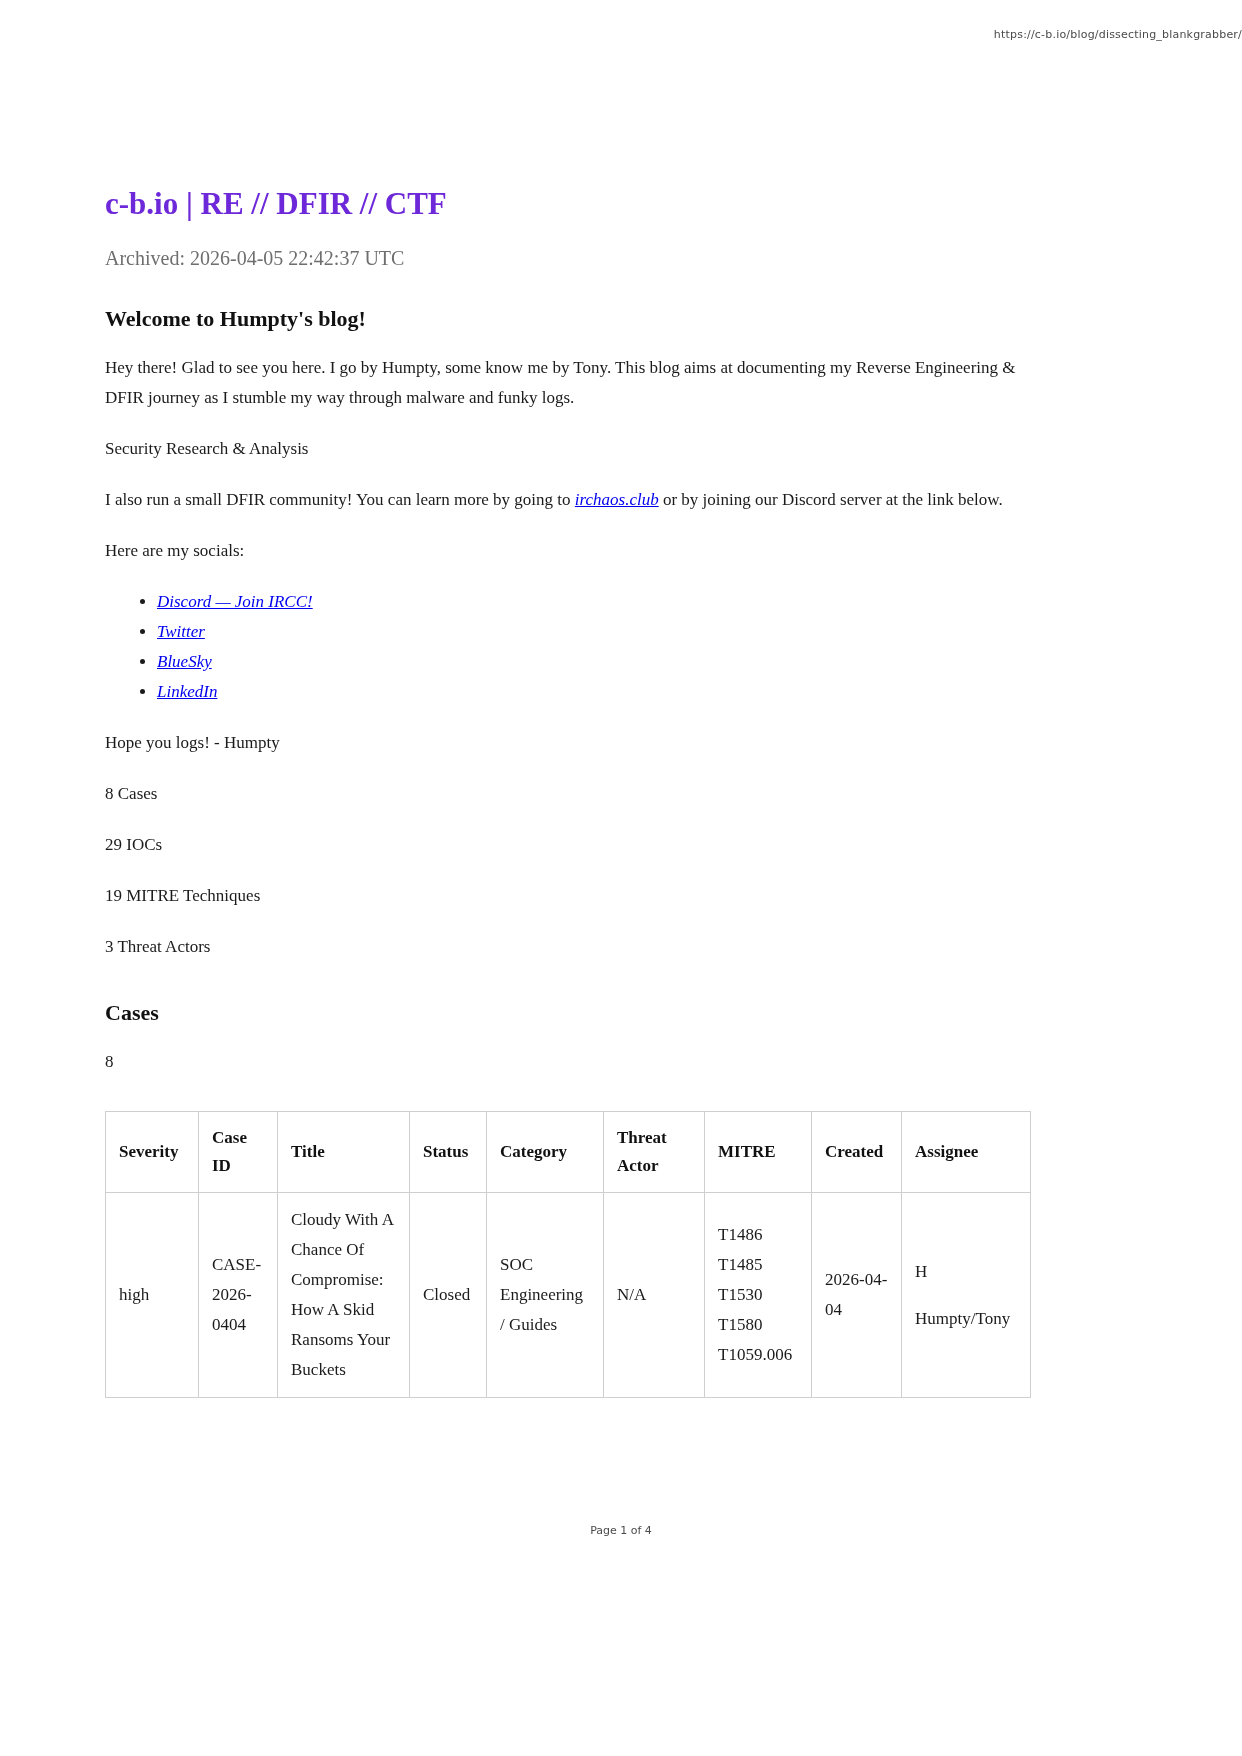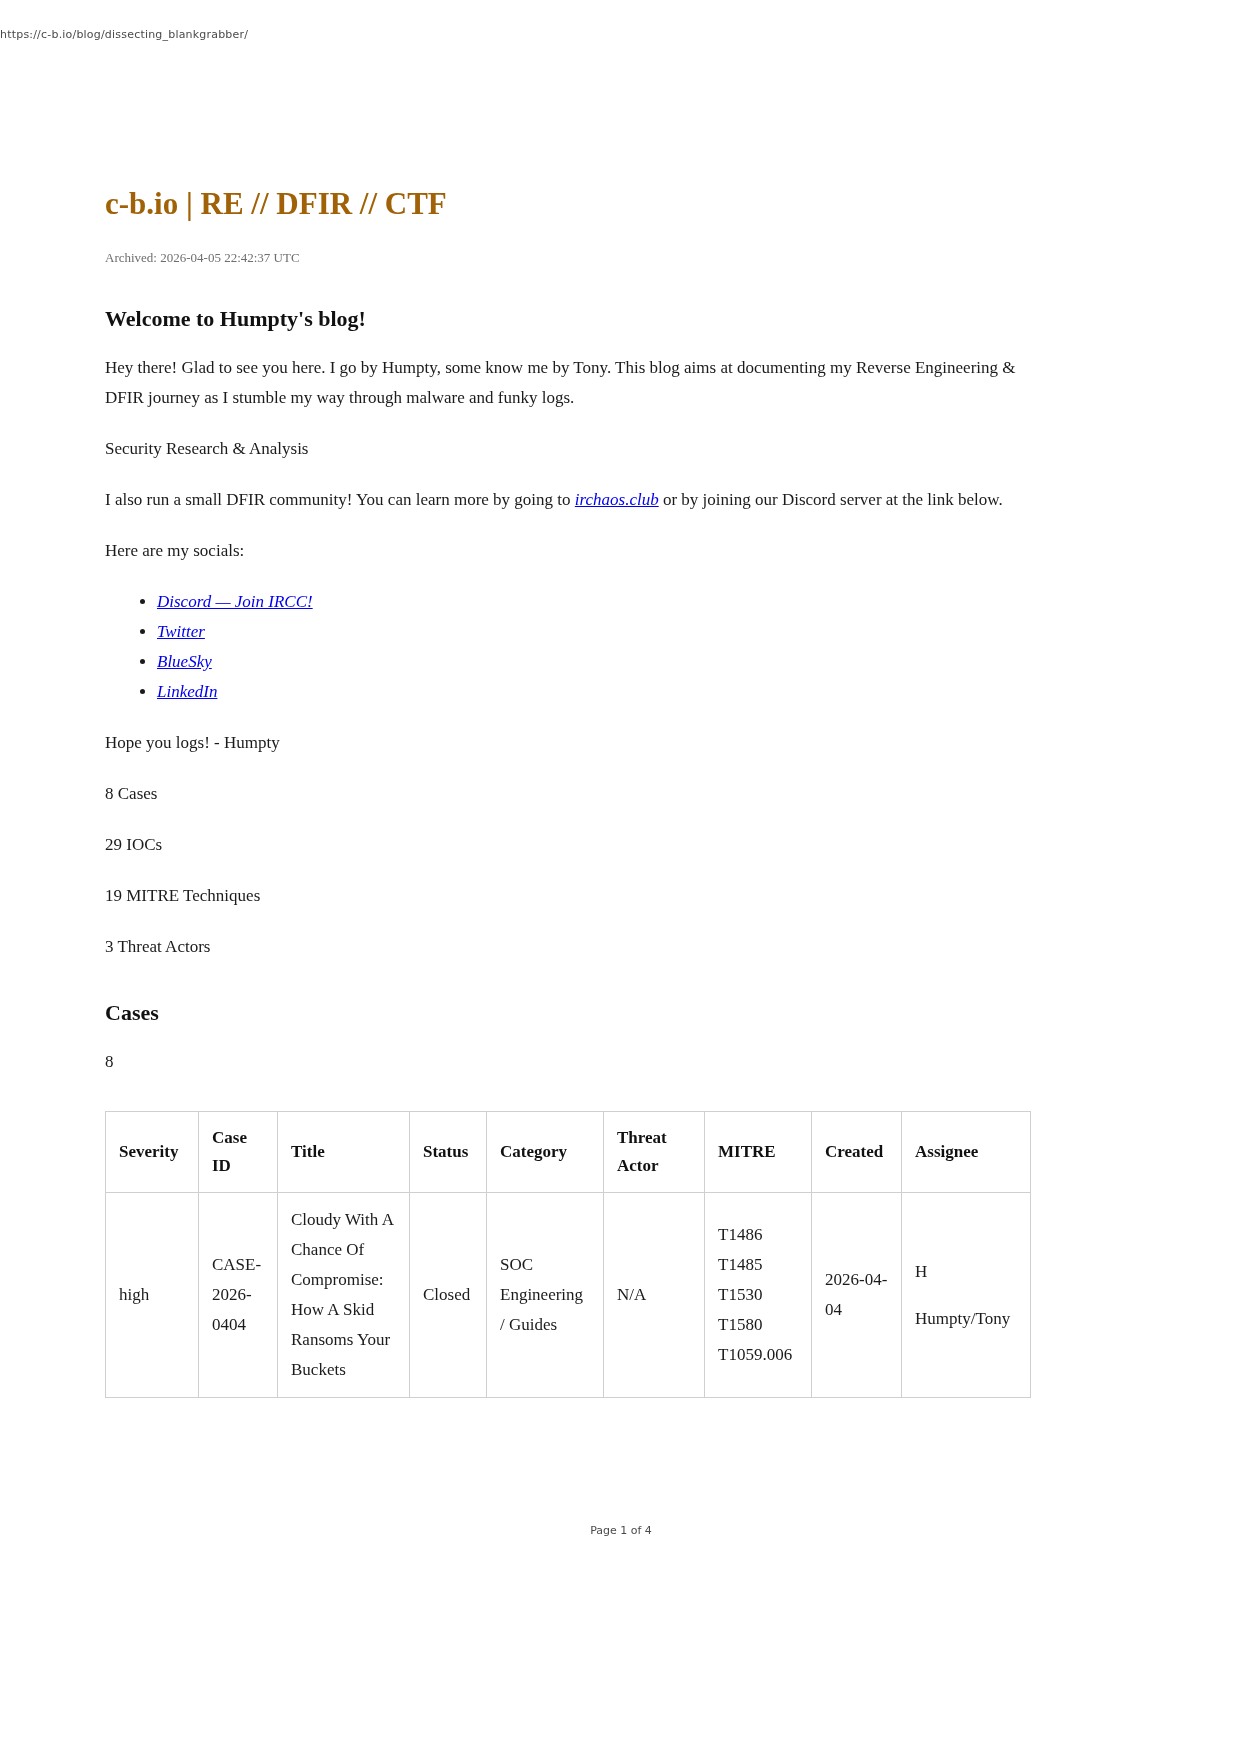--- a/index.html
+++ b/index.html
@@ -8,21 +8,21 @@
     position: relative;
     width: 1242px;
     height: 1756px;
     background: #ffffff;
     font-family: "Liberation Serif", serif;
     color: #1b1b1b;
     overflow: hidden;
   }
   .print-url {
     padding-top: 28px;
-    text-align: left;
+    text-align: right;
     font-family: "DejaVu Sans", sans-serif;
     font-size: 11px;
     color: #4a4a4a;
     letter-spacing: 0.2px;
   }
   .print-footer {
     position: absolute;
     top: 1524px;
     left: 0;
     width: 100%;
@@ -32,25 +32,25 @@
     color: #4a4a4a;
   }
   .content {
     width: 925px;
     margin-left: 105px;
   }
   h1 {
     font-size: 31px;
     font-weight: bold;
     margin: 145px 0 26px 0;
-    color: #a16207;
+    color: #6d28d9;
   }
   .archived {
     color: #6e6e6e;
-    font-size: 13px;
+    font-size: 20px;
     margin: 16px 0 10px 0;
     line-height: 20px;
   }
   h2 {
     font-size: 22px;
     font-weight: bold;
     margin: 38px 0 20px 0;
     color: #111111;
   }
   p {

